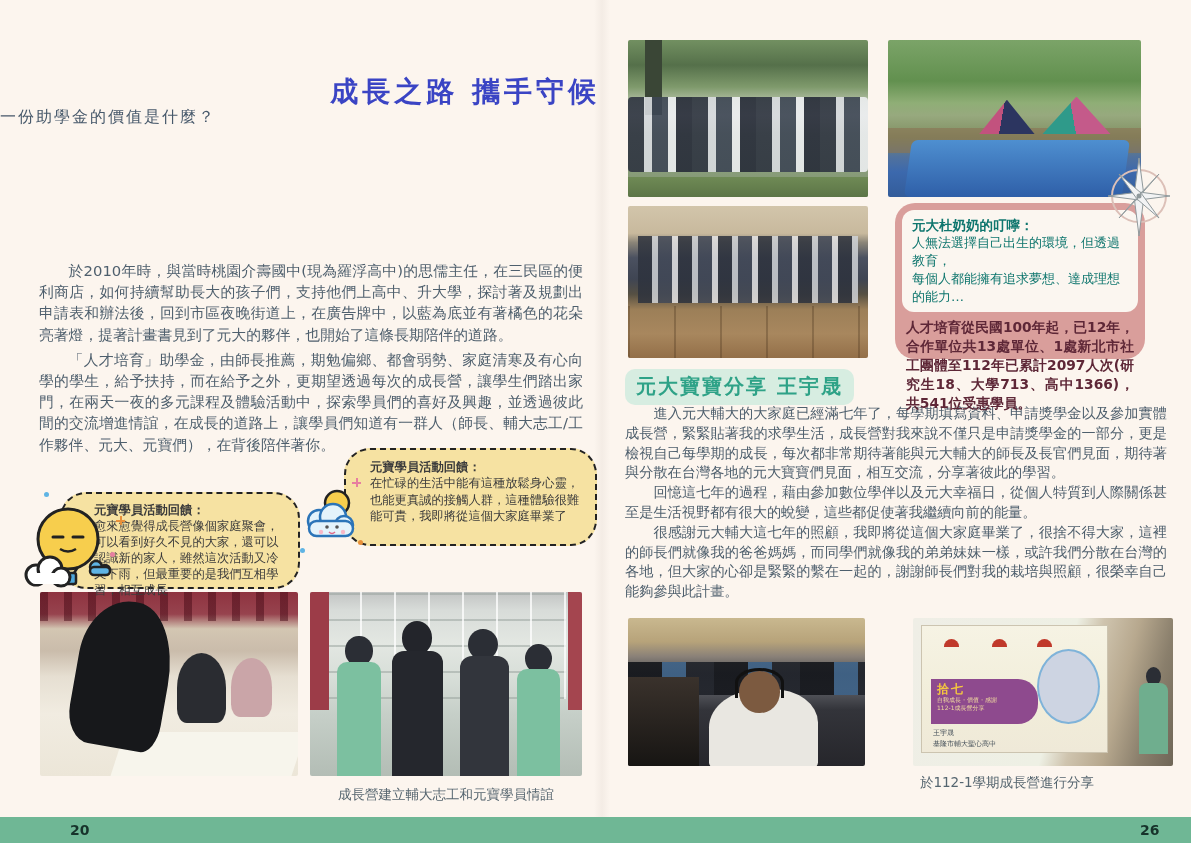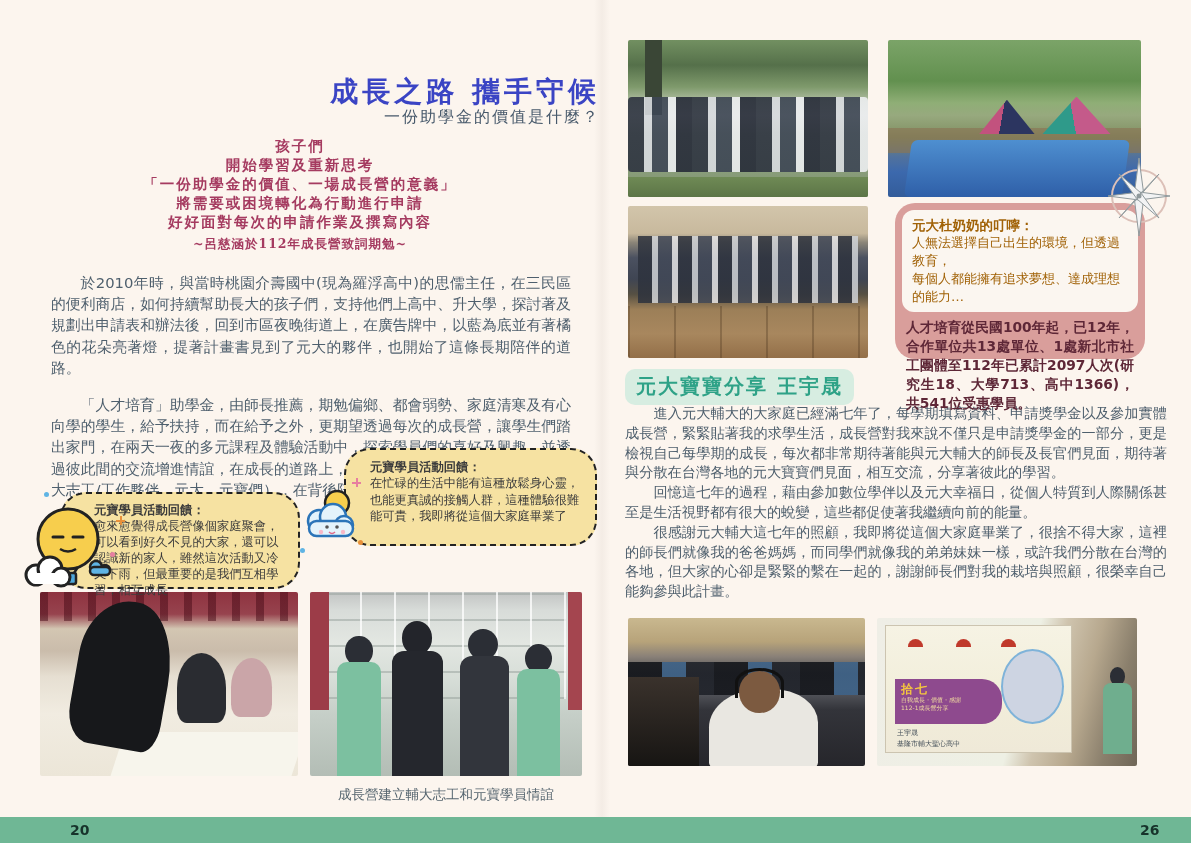--- a/index.html
+++ b/index.html
@@ -3,25 +3,25 @@
 <meta charset="utf-8">
 <style>
   html,body{margin:0;padding:0;}
   body{width:1191px;height:843px;background:#FCF5EE;font-family:"DejaVu Sans","Liberation Sans",sans-serif;position:relative;overflow:hidden;}
   *{box-sizing:border-box;}
   .spread{position:absolute;left:0;top:0;width:1191px;height:843px;}
   .gutter{position:absolute;left:594px;top:0;width:16px;height:817px;background:linear-gradient(90deg,rgba(0,0,0,0),rgba(90,70,60,.05),rgba(0,0,0,0));}
 
   
   .l-title{position:absolute;left:0;top:54px;width:600px;text-align:right;font-size:28px;font-weight:bold;color:#3A44C4;letter-spacing:4px;}
-  .l-subtitle{position:absolute;left:0;top:107px;width:600px;text-align:right;font-size:16px;color:#47596B;letter-spacing:2px;}
+  .l-subtitle{position:absolute;left:0;top:107px;width:600px;text-align:left;font-size:16px;color:#47596B;letter-spacing:2px;}
   .poem{position:absolute;left:0;top:136px;width:600px;text-align:center;color:#A53B60;font-family:"DejaVu Serif","Liberation Serif",serif;font-weight:bold;font-size:14.5px;line-height:19px;letter-spacing:2px;}
   .poem .attr{font-size:12.5px;margin-top:3px;letter-spacing:1px;}
   .left-body{position:absolute;left:35px;top:256px;width:552px;color:#4E5F6D;font-size:14.8px;line-height:21.2px;text-align:justify;}
-  .left-body p{margin:16px;text-indent:2em;}
+  .left-body p{margin:4px;text-indent:2em;}
 
   .bubble{position:absolute;background:#F6E2A2;border:2.5px dashed #222;border-radius:26px;color:#3C3C3C;font-size:12.3px;line-height:16.4px;z-index:2;}
   .bubble-top{left:344px;top:448px;width:253px;height:98px;padding:9px 12px 8px 24px;}
   .bubble-bottom{left:60px;top:492px;width:240px;height:97px;padding:8px 10px 7px 32px;line-height:16px;}
   .bubble-title{font-weight:bold;}
 
   .mascot{position:absolute;z-index:3;}
   .mascot-cloud{left:303px;top:487px;width:54px;height:64px;}
   .mascot-bulb{left:20px;top:497px;width:92px;height:102px;}
   .confetti{position:absolute;z-index:3;}
@@ -72,38 +72,38 @@
   .pB-dirt{left:0;top:56%;width:100%;height:16%;background:#8A7454;opacity:.65;}
   .pB-t1{left:36%;top:38%;width:22%;height:22%;background:linear-gradient(100deg,#C2527E 42%,#2C3560 42%);clip-path:polygon(50% 0,100% 100%,0 100%);}
   .pB-t2{left:61%;top:36%;width:27%;height:24%;background:linear-gradient(80deg,#2F9A8A 45%,#C45A8A 45%);clip-path:polygon(50% 0,100% 100%,0 100%);}
   .pB-tarp{left:8%;top:64%;width:86%;height:36%;background:linear-gradient(180deg,#4E8FD0,#2F5FA8);transform:skewX(-8deg);border-radius:6px;}
 
   .pC{left:628px;top:206px;width:240px;height:152px;background:linear-gradient(180deg,#D2C5AB 0%,#C8B99D 18%,#8B8578 24%,#4B5160 34%,#3F4553 48%,#565043 58%,#9C7F58 68%,#A8875E 84%,#936F48 100%);}
   .pC-crowd{left:4%;top:20%;width:92%;height:44%;background:repeating-linear-gradient(90deg,#2D323D 0 14px,#CFD2D6 14px 20px,#414857 20px 34px,#E4E4E6 34px 40px);opacity:.85;}
   .pC-floor{left:0;top:66%;width:100%;height:34%;background:repeating-linear-gradient(90deg,rgba(60,40,20,.28) 0 2px,rgba(0,0,0,0) 2px 46px);}
 
   .pinkbox{position:absolute;left:895px;top:203px;width:250px;height:156px;background:#D99E9B;border-radius:20px;z-index:2;}
-  .pink-quote{margin:7px 7px 0 7px;background:#FBF6F0;border-radius:12px;padding:6px 10px 6px 10px;color:#a16207;font-size:13px;line-height:18px;}
+  .pink-quote{margin:7px 7px 0 7px;background:#FBF6F0;border-radius:12px;padding:6px 10px 6px 10px;color:#0f766e;font-size:13px;line-height:18px;}
   .pink-quote .hd{font-weight:bold;font-size:13.5px;}
   .pink-body{padding:6px 11px 0 11px;color:#5E2737;font-weight:600;font-size:13.8px;line-height:19px;text-align:justify;}
 
   .compass{position:absolute;left:1104px;top:156px;width:70px;height:82px;z-index:4;}
 
   .section-title{position:absolute;left:625px;top:369px;display:inline-block;background:#D7EDE1;color:#2EA287;font-size:20px;font-weight:bold;letter-spacing:2px;padding:4px 11px 5px;border-radius:10px;}
   .right-body{position:absolute;left:625px;top:404px;width:542px;color:#4E5F6D;font-size:14.2px;line-height:19.8px;text-align:justify;}
   .right-body p{margin:0;text-indent:2em;}
 
   .pD{left:628px;top:618px;width:237px;height:148px;background:linear-gradient(180deg,#C9B88F 0%,#B7A37A 16%,#8A8178 26%,#4A4C52 38%,#5A5C62 48%,#33343A 62%,#26262B 100%);}
   .pD-monitors{left:0;top:30%;width:100%;height:22%;background:repeating-linear-gradient(90deg,#15171C 0 34px,#3E6287 34px 58px,#20232A 58px 86px);opacity:.92;}
   .pD-machine{left:0;top:40%;width:30%;height:60%;background:linear-gradient(180deg,#3A322C,#171513);}
   .pD-person{left:34%;top:48%;width:46%;height:54%;background:#E9E7E1;border-radius:48% 42% 8% 8%;}
   .pD-head{left:47%;top:36%;width:17%;height:28%;background:#7C5A40;border-radius:50%;}
   .pD-headset{left:45%;top:34%;width:21%;height:20%;border:3px solid #111;border-bottom:none;border-radius:50% 50% 0 0;}
 
-  .pE{left:877px;top:618px;width:260px;height:148px;background:linear-gradient(105deg,#EFEEE6 0%,#EEF0E4 55%,#CFC4AE 64%,#B7A88E 76%,#8A7F6C 88%,#6F6657 100%);}
+  .pE{left:913px;top:618px;width:260px;height:148px;background:linear-gradient(105deg,#EFEEE6 0%,#EEF0E4 55%,#CFC4AE 64%,#B7A88E 76%,#8A7F6C 88%,#6F6657 100%);}
   .pE-screen{left:3%;top:5%;width:72%;height:86%;background:linear-gradient(180deg,#F6F3E4 0%,#F2EEDA 55%,#EFE9D8 100%);border:1px solid #CCC4B0;}
   .pE-para{width:15px;height:8px;background:#C0392B;border-radius:8px 8px 0 0;top:10%;}
   .pE-para.a{left:12%;} .pE-para.b{left:38%;} .pE-para.c{left:62%;}
   .pE-box{left:5%;top:42%;width:58%;height:36%;background:#8E4A8E;border-radius:0 20px 20px 0;color:#F0D9A0;padding:3px 6px;font-size:6px;line-height:8px;}
   .pE-box b{display:block;font-size:12px;line-height:14px;color:#F4C63F;letter-spacing:2px;}
   .pE-circle{right:4%;top:18%;width:34%;height:60%;background:#CDD4E2;border:2px solid #7FB3D9;border-radius:50%;}
   .pE-name{left:6%;top:81%;color:#45505A;font-size:7px;}
   .pE-school{left:6%;top:90%;color:#45505A;font-size:7px;}
   .pE-presenter{right:2%;top:44%;width:11%;height:48%;background:#6FAE8E;border-radius:8px 8px 0 0;}
   .pE-phead{right:4.5%;top:33%;width:6%;height:13%;background:#2B2E35;border-radius:50%;}
@@ -118,28 +118,20 @@
 </style>
 </head>
 <body>
 
 <div class="spread">
   <div class="gutter"></div>
 
   <h1 class="l-title">成長之路  攜手守候</h1>
   <div class="l-subtitle">一份助學金的價值是什麼？</div>
 
-  <div class="poem">
-    <div>孩子們</div>
-    <div>開始學習及重新思考</div>
-    <div>「一份助學金的價值、一場成長營的意義」</div>
-    <div>將需要或困境轉化為行動進行申請</div>
-    <div>好好面對每次的申請作業及撰寫內容</div>
-    <div class="attr">~呂慈涵於112年成長營致詞期勉~</div>
-  </div>
 
   <div class="left-body">
     <p>於2010年時，與當時桃園介壽國中(現為羅浮高中)的思儒主任，在三民區的便利商店，如何持續幫助長大的孩子們，支持他們上高中、升大學，探討著及規劃出申請表和辦法後，回到市區夜晚街道上，在廣告牌中，以藍為底並有著橘色的花朵亮著燈，提著計畫書見到了元大的夥伴，也開始了這條長期陪伴的道路。</p>
     <p>「人才培育」助學金，由師長推薦，期勉偏鄉、都會弱勢、家庭清寒及有心向學的學生，給予扶持，而在給予之外，更期望透過每次的成長營，讓學生們踏出家門，在兩天一夜的多元課程及體驗活動中，探索學員們的喜好及興趣，並透過彼此間的交流增進情誼，在成長的道路上，讓學員們知道有一群人（師長、輔大志工/工作夥伴、元大、元寶們），在背後陪伴著你。</p>
   </div>
 
   <div class="bubble bubble-top">
     <div class="bubble-title">元寶學員活動回饋：</div>
     <div class="bubble-text">在忙碌的生活中能有這種放鬆身心靈，也能更真誠的接觸人群，這種體驗很難能可貴，我即將從這個大家庭畢業了</div>
   </div>
@@ -276,19 +268,20 @@
       </span>
       <span class="pE-circle"></span>
       <span class="pE-name">王宇晟</span>
       <span class="pE-school">基隆市輔大聖心高中</span>
     </span>
     <span class="pE-phead"></span>
     <span class="pE-presenter"></span>
   </div>
 
   <div class="cap2 cap-pE">
+    <div>於112-1學期成長營進行分享</div>
   </div>
 
   <footer class="footer">
     <span class="pn pn-left">20</span>
     <span class="pn pn-right">26</span>
   </footer>
 </div>
 
 </body></html>

